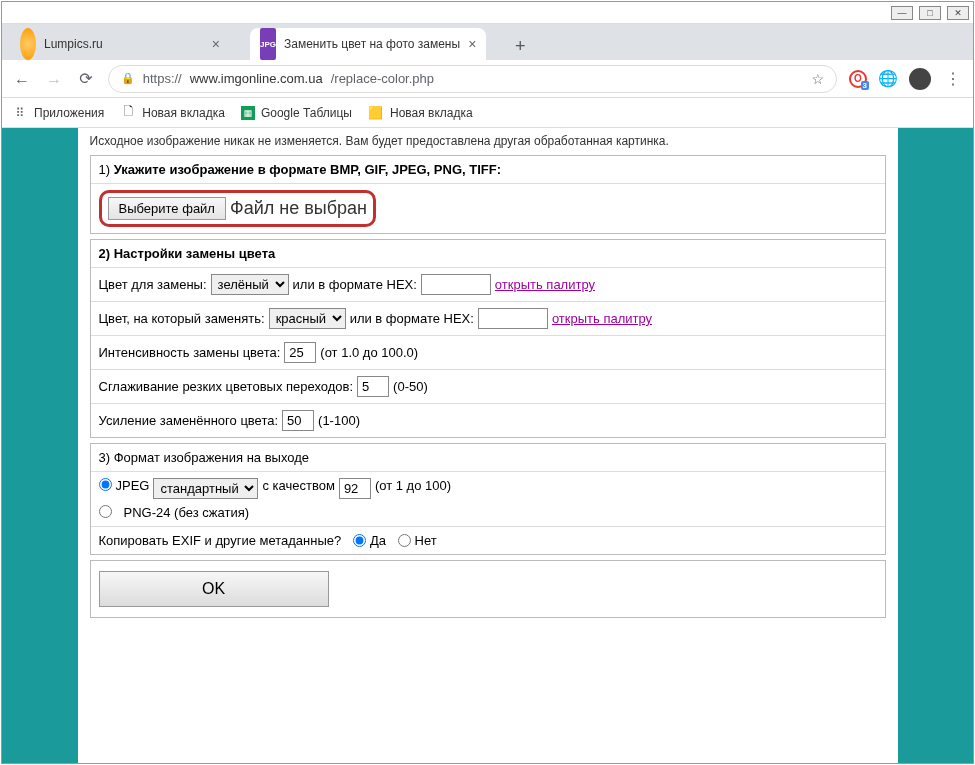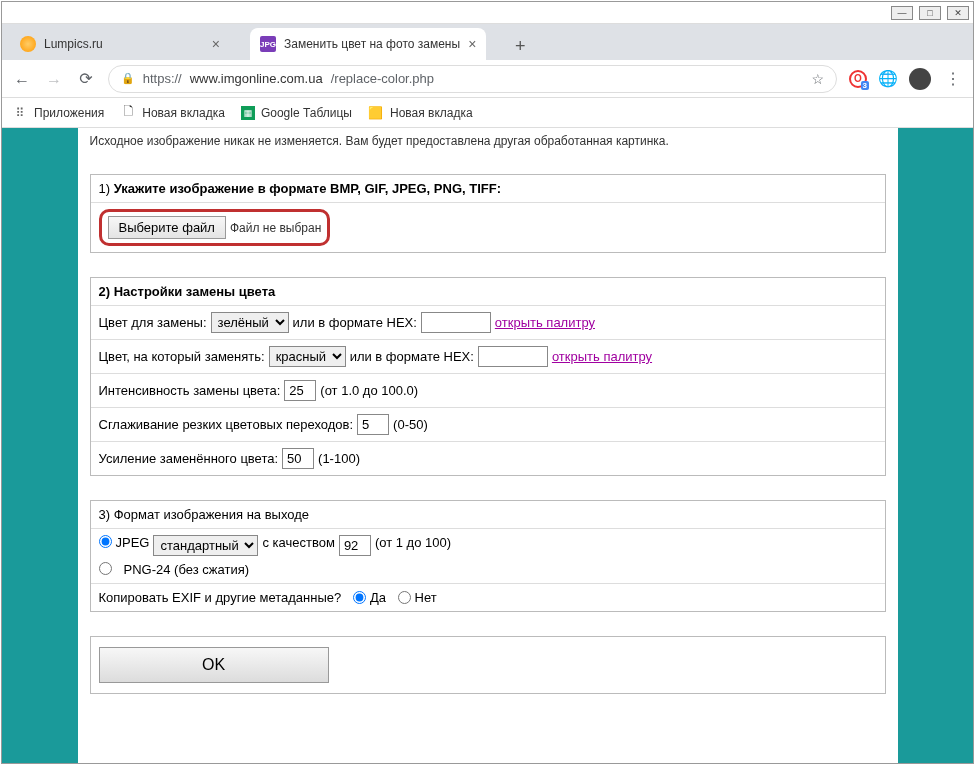--- a/index.html
+++ b/index.html
@@ -7,21 +7,21 @@
 
 .window-frame { border: 1px solid #999; background: #fff; width: 973px; height: 763px; margin: 1px; display: flex; flex-direction: column; }
 
 .window-titlebar { height: 22px; background: #fff; border-bottom: 1px solid #ddd; display: flex; justify-content: space-between; align-items: center; padding: 0 4px; }
 .window-controls { display: flex; gap: 6px; }
 .win-btn { width: 22px; height: 14px; border: 1px solid #888; background: #eee; display: flex; align-items: center; justify-content: center; font-size: 9px; color: #444; }
 
 .tab-strip { height: 36px; background: #dee1e6; display: flex; align-items: flex-end; padding-left: 8px; gap: 20px; }
 .tab { height: 32px; background: #dee1e6; border-radius: 8px 8px 0 0; display: flex; align-items: center; padding: 0 10px; gap: 8px; min-width: 220px; font-size: 12px; color: #333; }
 .tab.active { background: #fff; }
-.tab-favicon { width: 16px; height: 16px; border-radius: 50%; display: inline-block; }
+.tab-favicon { width: 16px; height: 32px; border-radius: 50%; display: inline-block; }
 .tab-close { color: #666; font-size: 14px; cursor: pointer; }
 .new-tab { width: 28px; height: 28px; display: flex; align-items: center; justify-content: center; color: #555; font-size: 18px; }
 
 .address-bar { height: 38px; background: #fff; border-bottom: 1px solid #ddd; display: flex; align-items: center; padding: 0 10px; gap: 12px; }
 .nav-icon { width: 20px; height: 20px; display: flex; align-items: center; justify-content: center; color: #5f6368; font-size: 16px; }
 .url-box { flex: 1; height: 28px; border: 1px solid #ddd; border-radius: 14px; display: flex; align-items: center; padding: 0 12px; gap: 8px; font-size: 13px; color: #333; }
 .lock { color: #5f6368; font-size: 11px; }
 .url-gray { color: #5f6368; }
 .star { color: #5f6368; margin-left: auto; font-size: 14px; }
 .ext-icon { width: 18px; height: 18px; border-radius: 50%; position: relative; display: flex; align-items: center; justify-content: center; }
@@ -30,29 +30,29 @@
 
 .bookmarks-bar { height: 30px; background: #fff; border-bottom: 1px solid #ddd; display: flex; align-items: center; padding: 0 10px; gap: 16px; font-size: 12px; color: #333; }
 .bm-item { display: flex; align-items: center; gap: 6px; }
 .bm-icon { width: 16px; height: 16px; display: inline-flex; align-items: center; justify-content: center; }
 
 .viewport { flex: 1; background: #1a9a9a; display: flex; justify-content: center; overflow: hidden; }
 .page { width: 820px; background: #fff; padding: 0 12px; }
 
 .cut-text { font-size: 12px; color: #333; padding: 6px 0 2px 0; overflow: hidden; white-space: nowrap; }
 
-.section { border: 1px solid #bbb; margin: 24px 0; padding: 0; font-size: 13px; }
+.section { border: 1px solid #bbb; margin: 5px 0; padding: 0; font-size: 13px; }
 .section-row { padding: 6px 8px; border-bottom: 1px solid #ddd; display: flex; align-items: center; gap: 4px; flex-wrap: wrap; }
 .section-row:last-child { border-bottom: none; }
 .section-title { padding: 6px 8px; font-weight: normal; border-bottom: 1px solid #ddd; }
 .section-title b { font-weight: bold; }
 
 .highlight-box { border: 3px solid #c03030; border-radius: 10px; padding: 4px 6px; display: inline-flex; align-items: center; gap: 4px; }
 .file-btn { background: linear-gradient(#f7f7f7,#e4e4e4); border: 1px solid #999; padding: 3px 10px; font-size: 13px; }
-.file-label { font-size: 12px; color: #333; }
+.file-label { font-size: 18px; color: #333; }
 
 select { border: 1px solid #888; font-size: 13px; padding: 1px 2px; background: #efefef; }
 input[type=text] { border: 1px solid #888; font-size: 13px; padding: 2px 4px; width: 32px; }
 input.hex { width: 70px; }
 .link { color: #a000a0; text-decoration: underline; cursor: pointer; }
 
 .ok-row { padding: 10px 8px; }
 .ok-btn { width: 230px; height: 36px; font-size: 16px; background: linear-gradient(#f7f7f7,#dcdcdc); border: 1px solid #999; }
 .note { font-size: 12px; color: #333; padding-left: 4px; margin-top: 6px; }
 </style>

